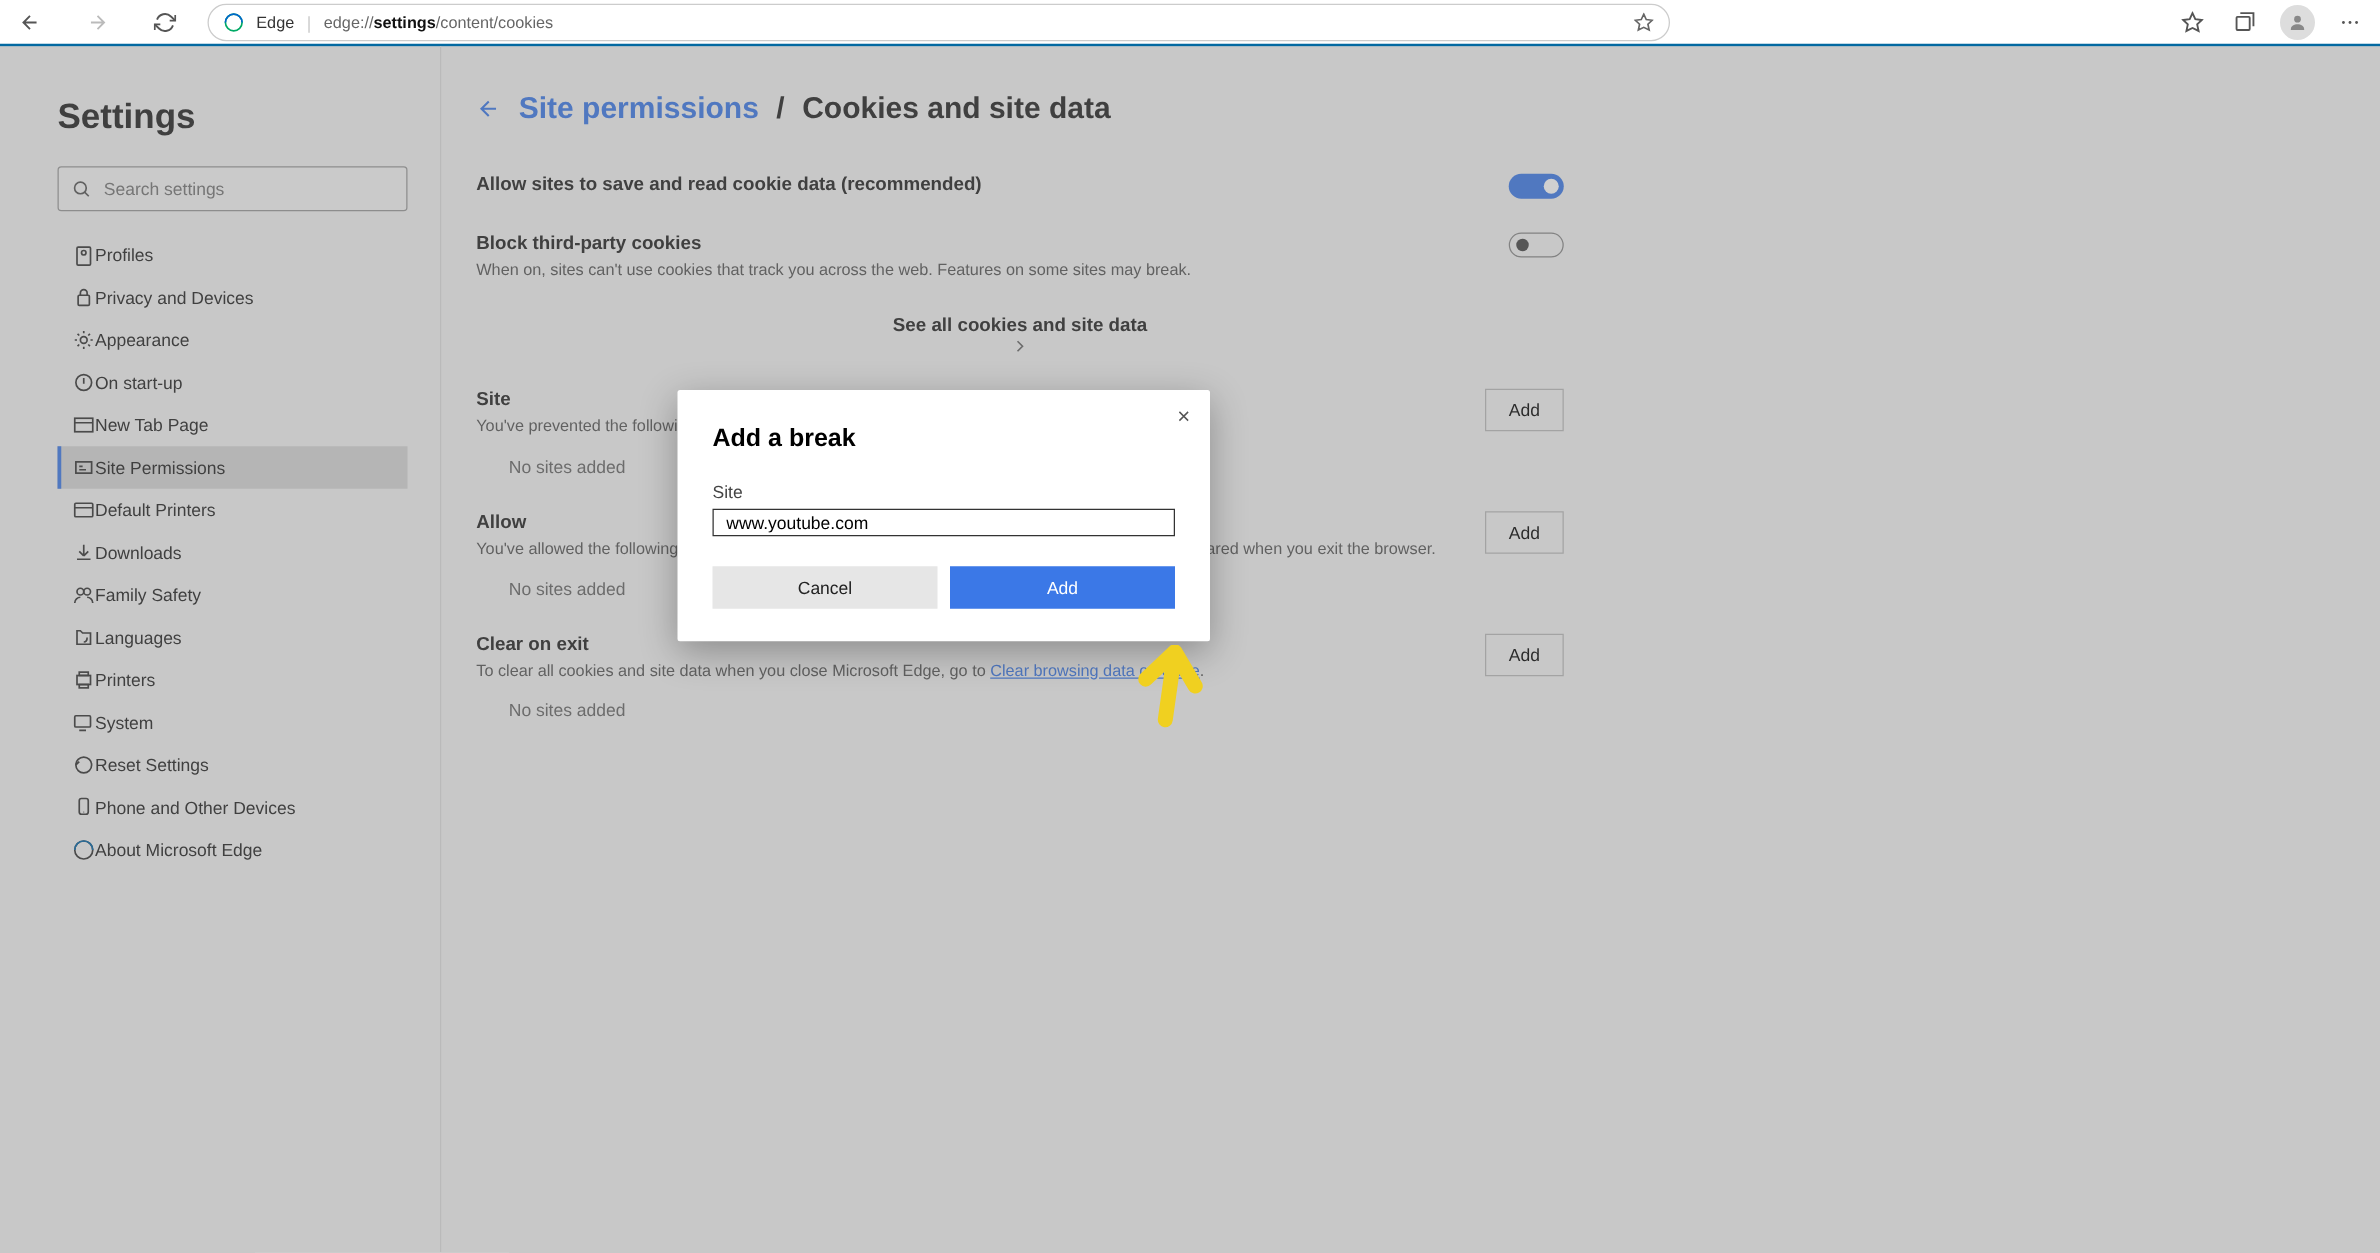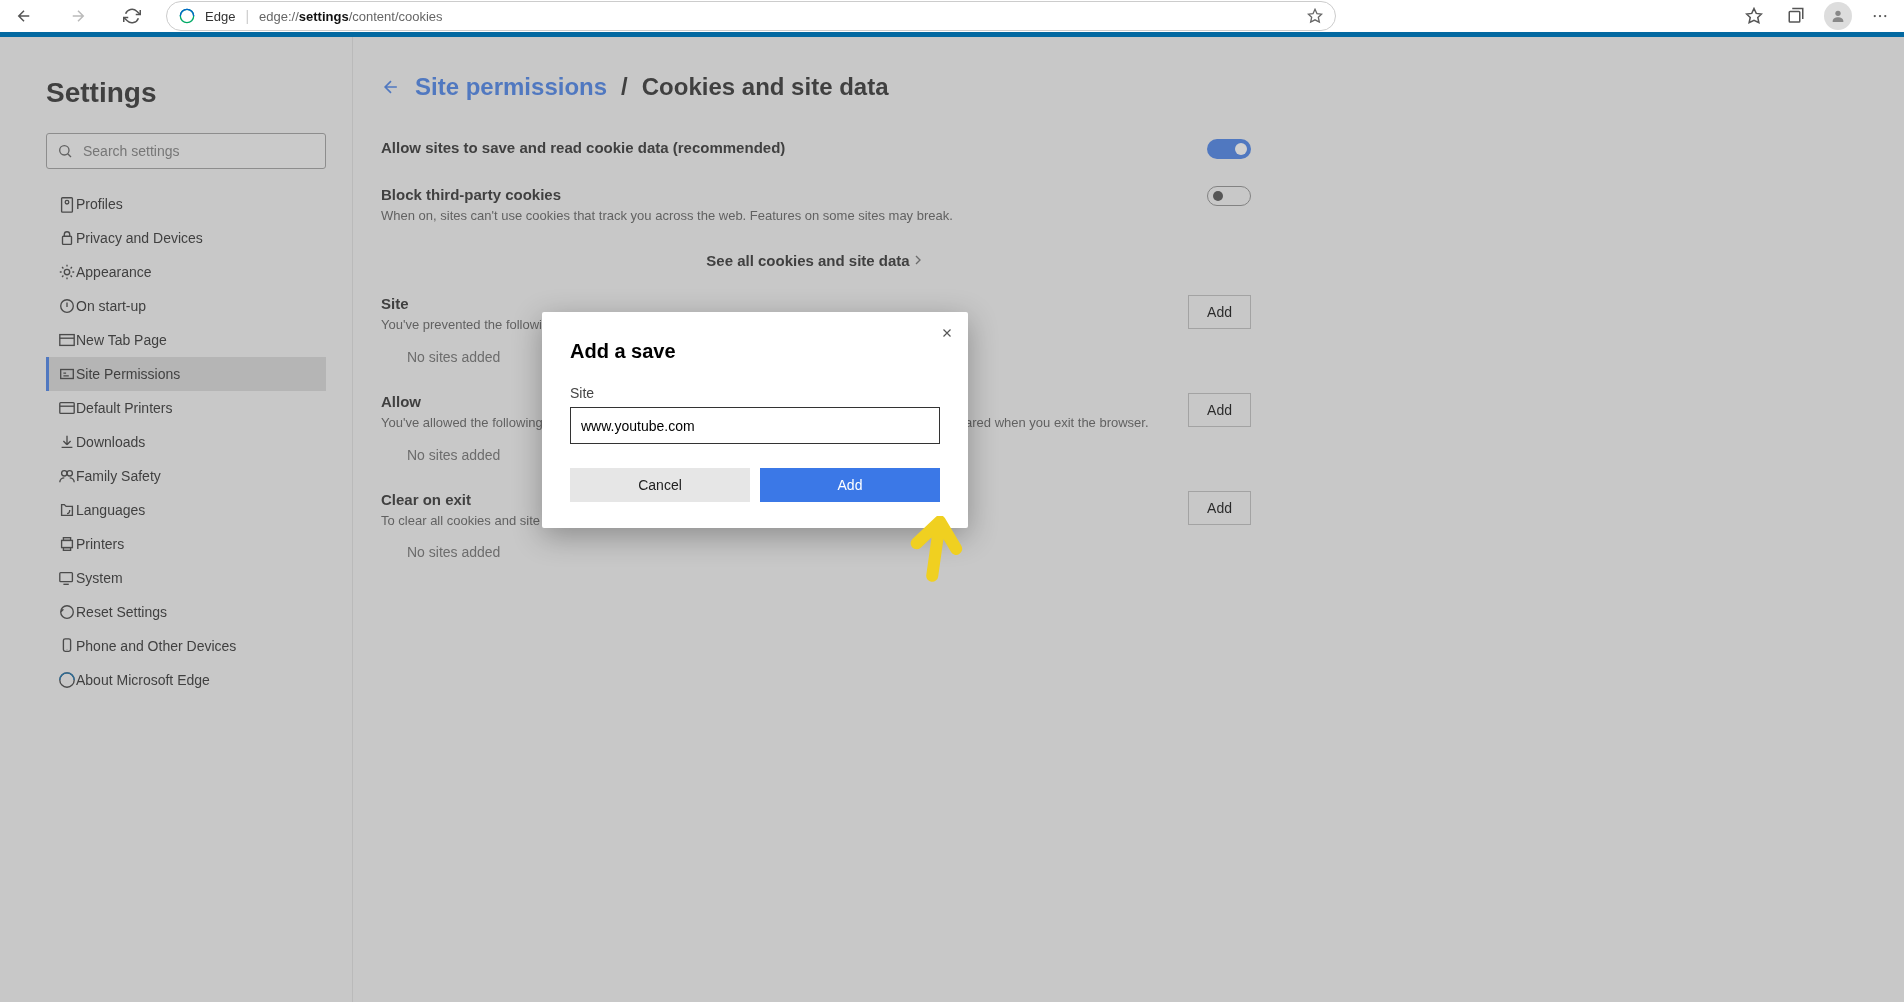--- a/index.html
+++ b/index.html
@@ -1,19 +1,19 @@
 <!DOCTYPE html>
 <html><head>
 <meta charset="utf-8">
 <style>
 * { margin: 0; padding: 0; box-sizing: border-box; font-family: "Segoe UI", -apple-system, sans-serif; }
 body { background: #f3f3f3; overflow: hidden; }
 
 
-.toolbar { height: 37px; background: #fff; display: flex; align-items: center; gap: 14px; padding: 0 4px; border-bottom: 5px solid #0369a1; }
+.toolbar { height: 37px; background: #fff; display: flex; align-items: center; gap: 14px; padding: 0 4px; border-bottom: 2px solid #0369a1; }
 .toolbar-btn { width: 40px; height: 32px; display: flex; align-items: center; justify-content: center; background: transparent; border: none; cursor: pointer; color: #555; }
 .toolbar-btn.disabled { color: #bbb; }
 .addr-bar { flex: 0 0 auto; width: 1170px; height: 30px; border: 1px solid #ccc; border-radius: 16px; display: flex; align-items: center; padding: 0 12px; gap: 10px; }
 .addr-icon { width: 16px; height: 16px; }
 .addr-name { font-size: 13px; color: #333; }
 .addr-sep { color: #ccc; font-size: 14px; }
 .addr-url { font-size: 13px; color: #666; }
 .addr-url .bold { color: #111; font-weight: 600; }
 .addr-spacer { flex: 1; }
 .toolbar-right { margin-left: auto; display: flex; align-items: center; gap: 2px; }
@@ -47,35 +47,35 @@
 
 .toggle { width: 44px; height: 20px; border-radius: 10px; position: relative; cursor: pointer; }
 .toggle.on { background: #3b78e7; }
 .toggle.off { background: #888; }
 .toggle .knob { position: absolute; width: 12px; height: 12px; border-radius: 50%; background: #fff; top: 4px; }
 .toggle.on .knob { right: 4px; }
 .toggle.off .knob { left: 4px; }
 .toggle.off { background: transparent; border: 1px solid #888; }
 .toggle.off .knob { background: #444; width: 10px; height: 10px; top: 4px; left: 5px; }
 
-.see-all { display: flex; align-items: center; justify-content: center; cursor: pointer; padding: 0 0 26px 0; }
+.see-all { display: flex; align-items: center; justify-content: center; cursor: pointer; padding: 0 0 26px 0; flex-direction: column; }
 .see-all-title { font-size: 15px; font-weight: 600; color: #222; }
 .chevron { color: #666; }
 
 .add-btn { padding: 8px 18px; border: 1px solid #bbb; background: transparent; font-size: 14px; cursor: pointer; }
 
 .empty { font-size: 14px; color: #666; padding: 6px 0 0 26px; }
 
 
 .scrim { position: absolute; inset: 0; background: rgba(120,120,120,0.35); top: 37px; height: calc(100vh - 37px);}
 .dialog { position: absolute; width: 426px; background: #fff; border-radius: 2px; box-shadow: 0 8px 30px rgba(0,0,0,0.3); left: 542px; top: 312px; padding: 28px 28px 26px 28px; }
 .dialog-title { font-size: 20px; font-weight: 600; margin-bottom: 22px; }
 .dialog-close { position: absolute; top: 14px; right: 14px; background: none; border: none; cursor: pointer; font-size: 16px; color: #555; }
 .dialog-label { font-size: 14px; color: #444; margin-bottom: 6px; }
-.dialog-input { width: 100%; height: 37px; border: 1px solid #333; padding: 0 10px; font-size: 14px; margin-bottom: 24px; outline: none; }
+.dialog-input { width: 100%; height: 22px; border: 1px solid #333; padding: 0 10px; font-size: 14px; margin-bottom: 24px; outline: none; }
 .dialog-btns { display: flex; gap: 10px; }
 .dbtn { flex: 1; height: 34px; font-size: 14px; border: none; cursor: pointer; }
 .dbtn.cancel { background: #e6e6e6; color: #222; }
 .dbtn.primary { background: #3b78e7; color: #fff; }
 
 
 .annotation-arrow { position: absolute; left: 900px; top: 516px; }
 </style>
 </head>
 <body>
@@ -331,21 +331,21 @@
 </div>
 
 <div class="scrim"></div>
 
 <div class="dialog">
   <button class="dialog-close">
     <svg width="14" height="14" viewBox="0 0 24 24" fill="none" stroke="currentColor" stroke-width="2">
         <path d="M18 6L6 18M6 6l12 12"></path>
       </svg>
   </button>
-  <div class="dialog-title">Add a save</div>
+  <div class="dialog-title">Add a break</div>
   <div class="dialog-label">Site</div>
   <input class="dialog-input" value="www.youtube.com" style="">
   <div class="dialog-btns">
     <button class="dbtn cancel">Cancel</button>
     <button class="dbtn primary">Add</button>
   </div>
 </div>
 
 <svg class="annotation-arrow" width="70" height="80" viewBox="0 0 70 80">
   <path d="M35 5 L35 60 M35 5 L15 30 M35 5 L55 30" stroke="#f0d020" stroke-width="12" fill="none" stroke-linecap="round" stroke-linejoin="round" transform="rotate(8 35 40)"></path>

